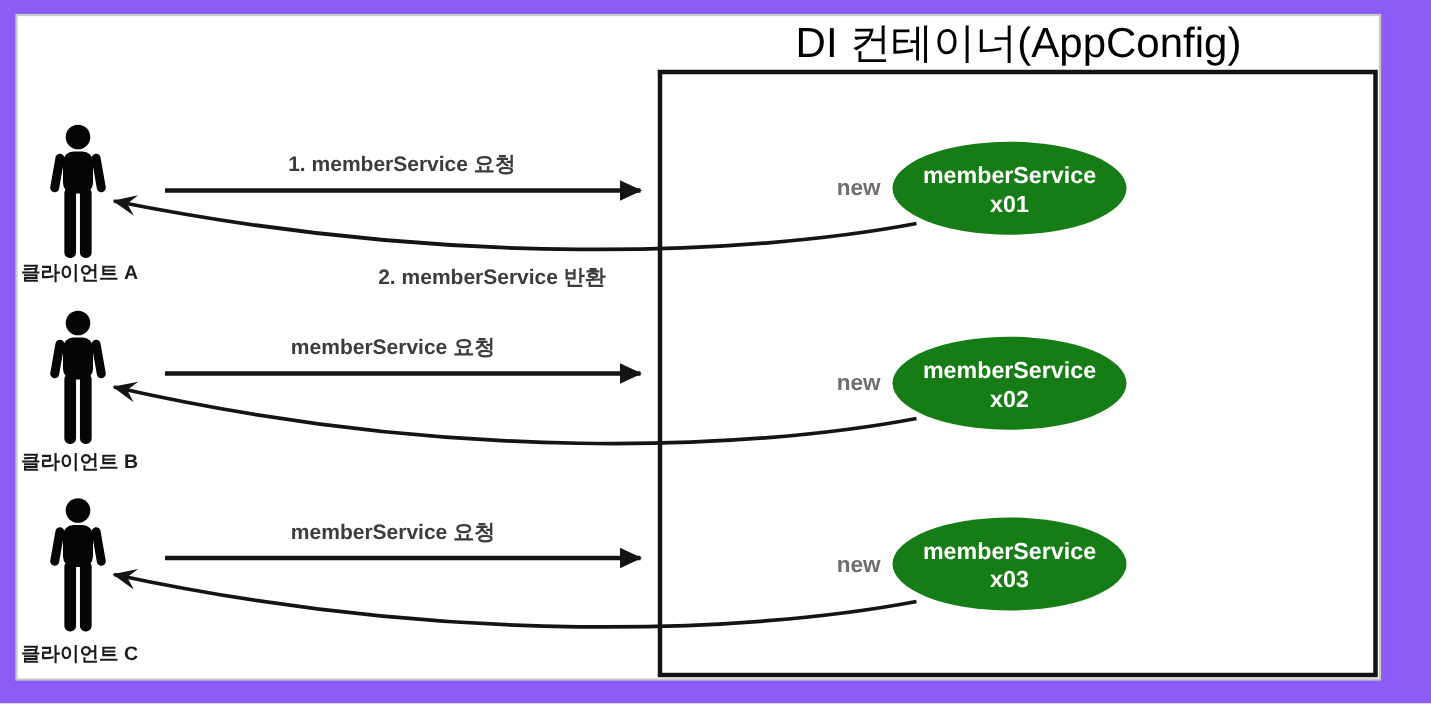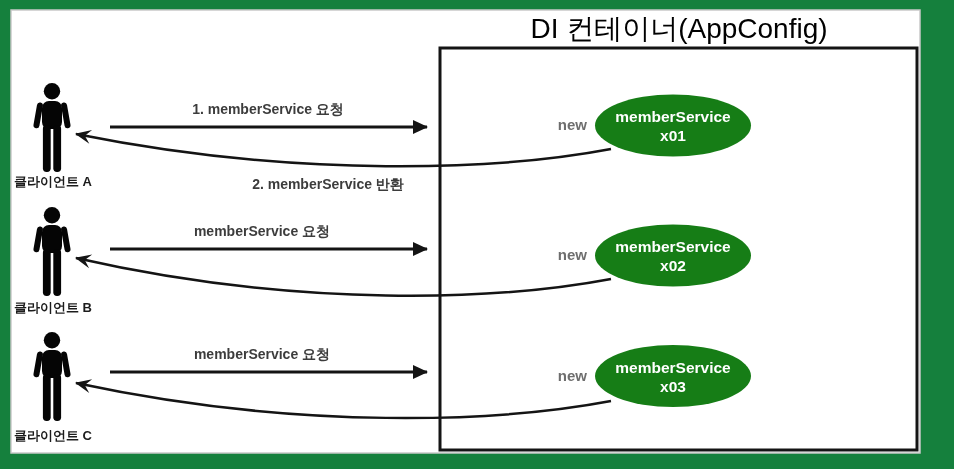--- a/index.html
+++ b/index.html
@@ -5,21 +5,21 @@
   html, body {
     margin: 0;
     padding: 0;
     background: #ffffff;
     font-family: "Liberation Sans", "DejaVu Sans", sans-serif;
   }
   .canvas {
     position: relative;
     width: 954px;
     height: 469px;
-    background: #15803d;
+    background: #8b5cf6;
     overflow: hidden;
   }
   svg text {
     font-family: "Liberation Sans", "DejaVu Sans", sans-serif;
   }
   .title-text {
     font-size: 28px;
     font-weight: 400;
     fill: #000000;
   }

